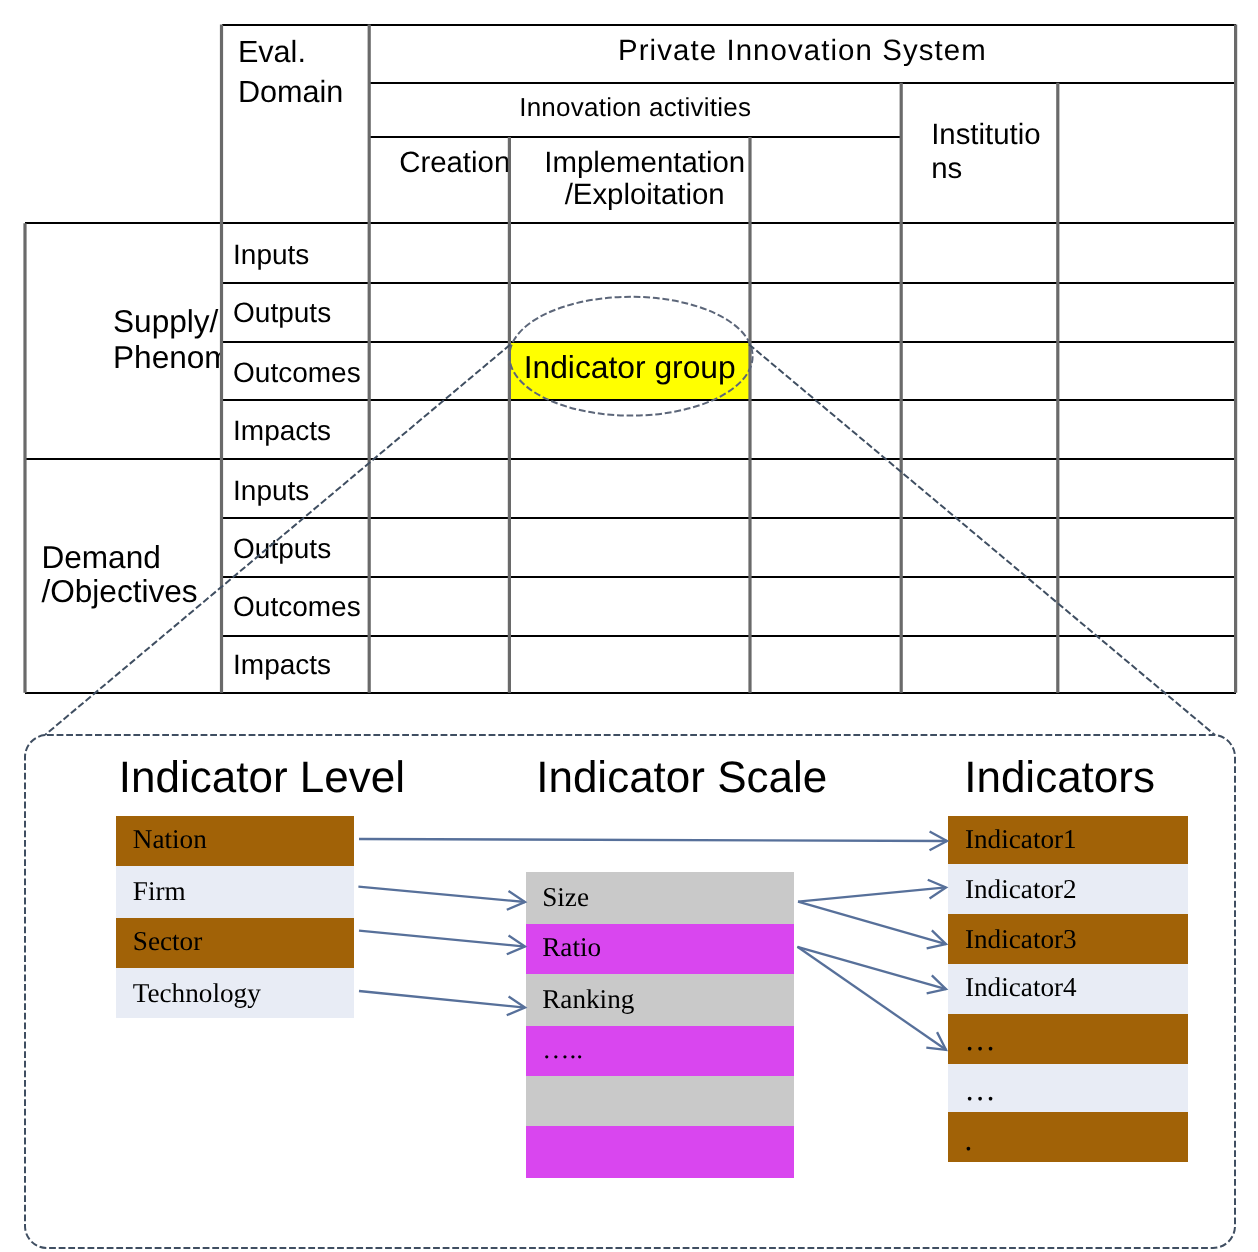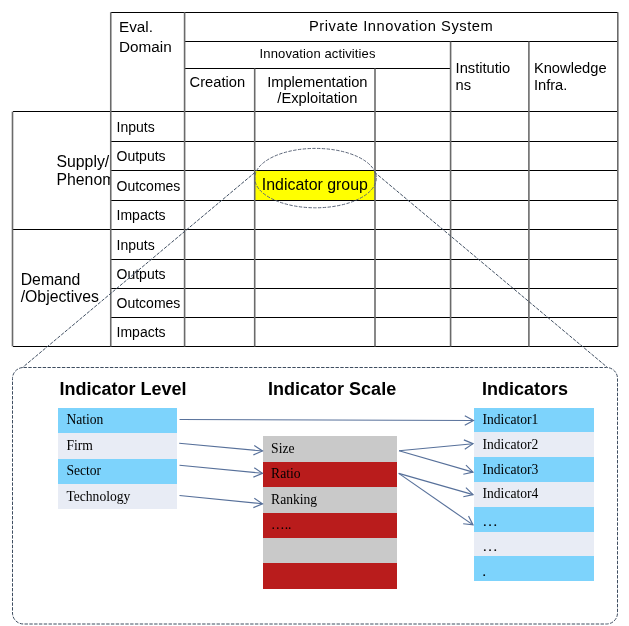--- a/index.html
+++ b/index.html
@@ -9,67 +9,65 @@
        -webkit-font-smoothing:antialiased;}
 
   
   .matrix,.detail{position:absolute;left:0;top:0;width:629px;height:626px;pointer-events:none;}
   .matrix>*,.detail>*{pointer-events:auto;}
   .cell{position:absolute;box-sizing:border-box;white-space:pre-line;overflow:hidden;
         font-family:Liberation Sans, sans-serif;font-size:14px;line-height:15.6px;}
   .cell.ctr{display:flex;justify-content:center;align-items:center;text-align:center;}
   .cell.lft{display:flex;justify-content:flex-start;align-items:center;
             padding-left:5.8px;padding-top:2.4px;}
-  .cell.tl{padding-left:5px;padding-top:5.3px;}
+  .cell.tl{padding-left:15px;padding-top:5.3px;}
   .cell.big{font-size:14.7px;line-height:16.1px;}
   .cell.title{font-size:14.7px;letter-spacing:0.55px;padding-bottom:2.4px;}
   .cell.innovact{font-size:13px;letter-spacing:0.12px;padding-bottom:1.8px;}
   .cell.wide2{padding-top:18.3px;line-height:17.2px;}
   .cell.grp{font-size:15.8px;line-height:17.4px;display:flex;align-items:center;
             padding-left:8.2px;}
   .cell.evaldomain{font-size:15.3px;line-height:20.1px;padding-top:4.7px;padding-left:8.2px;}
   .cell.hl{background:#ffff00;font-size:15.9px;padding-bottom:1px;}
 
   
   svg.ov{position:absolute;left:0;top:0;width:629px;height:626px;overflow:visible;pointer-events:none;}
   svg.ov .grid line{stroke:#000000;stroke-width:1;shape-rendering:crispEdges;}
   svg.ov .grid line.v{stroke:#6a6a6a;stroke-width:1.6;shape-rendering:auto;}
   svg.ov .dashed{fill:none;stroke:#3f4e61;stroke-width:1;stroke-dasharray:3.4 1.4;}
   svg.ov .dashed.light{stroke:#5c6679;}
   svg.ov .arrow line,svg.ov .arrow path{fill:none;stroke:#57709a;stroke-width:1.15;
         stroke-linecap:butt;stroke-linejoin:miter;}
 
   
   .hdr{position:absolute;white-space:nowrap;color:#000000;
-       font-family:"Liberation Sans",sans-serif;font-weight:bold;
-       font-size:18px;line-height:16.4px;}
+       font-family:"Liberation Sans",sans-serif;font-weight:normal;
+       font-size:22px;line-height:16.4px;}
   .boxrow{position:absolute;box-sizing:border-box;display:flex;align-items:center;
           font-family:"Liberation Serif",serif;font-size:13.6px;
           padding-left:8.1px;color:#000000;}
   .boxrow.dots{font-size:15.6px;padding-top:4px;padding-left:7.8px;}
-  .blue-dark{background:#7dd3fc;}
+  .blue-dark{background:#a16207;}
   .blue-light{background:#e8ecf5;}
   .grey-dark{background:#c9c9c9;}
-  .grey-light{background:#b91c1c;}
+  .grey-light{background:#d946ef;}
 </style>
 </head>
 <body>
 
 <div class="matrix">
   <div class="cell evaldomain" style="left:110.75px;top:12.3px;width:73.85px;height:99.3px;">Eval.
 Domain</div>
   <div class="cell ctr big title" style="left:184.6px;top:12.3px;width:433.2px;height:29.1px;">Private Innovation System</div>
   <div class="cell ctr big innovact" style="left:184.6px;top:41.4px;width:266px;height:27.1px;">Innovation activities</div>
   <div class="cell big tl" style="left:184.6px;top:68.5px;width:89px;height:43.1px;">Creation</div>
   <div class="cell big tl" style="left:254.7px;top:68.5px;width:120.3px;height:43.1px;text-align:center;">Implementation
 /Exploitation</div>
   <div class="cell big tl wide2" style="left:450.6px;top:41.4px;width:78.3px;height:70.2px;">Institutio
 ns</div>
-  <div class="cell big tl wide2" style="left:528.9px;top:41.4px;width:88.9px;height:70.2px;">Knowledge
-Infra.</div>
   <div class="cell grp" style="left:12.5px;top:111.6px;width:98.25px;height:118px;padding-left:44px;">Supply/
 Phenomenon</div>
   <div class="cell lft" style="left:110.75px;top:111.6px;width:73.85px;height:29.7px;">Inputs</div>
   <div class="cell" style="left:184.6px;top:111.6px;width:70.1px;height:29.7px;"></div>
   <div class="cell" style="left:254.7px;top:111.6px;width:120.3px;height:29.7px;"></div>
   <div class="cell" style="left:375px;top:111.6px;width:75.6px;height:29.7px;"></div>
   <div class="cell" style="left:450.6px;top:111.6px;width:78.3px;height:29.7px;"></div>
   <div class="cell" style="left:528.9px;top:111.6px;width:88.9px;height:29.7px;"></div>
   <div class="cell lft" style="left:110.75px;top:141.3px;width:73.85px;height:29.5px;">Outputs</div>
   <div class="cell" style="left:184.6px;top:141.3px;width:70.1px;height:29.5px;"></div>

